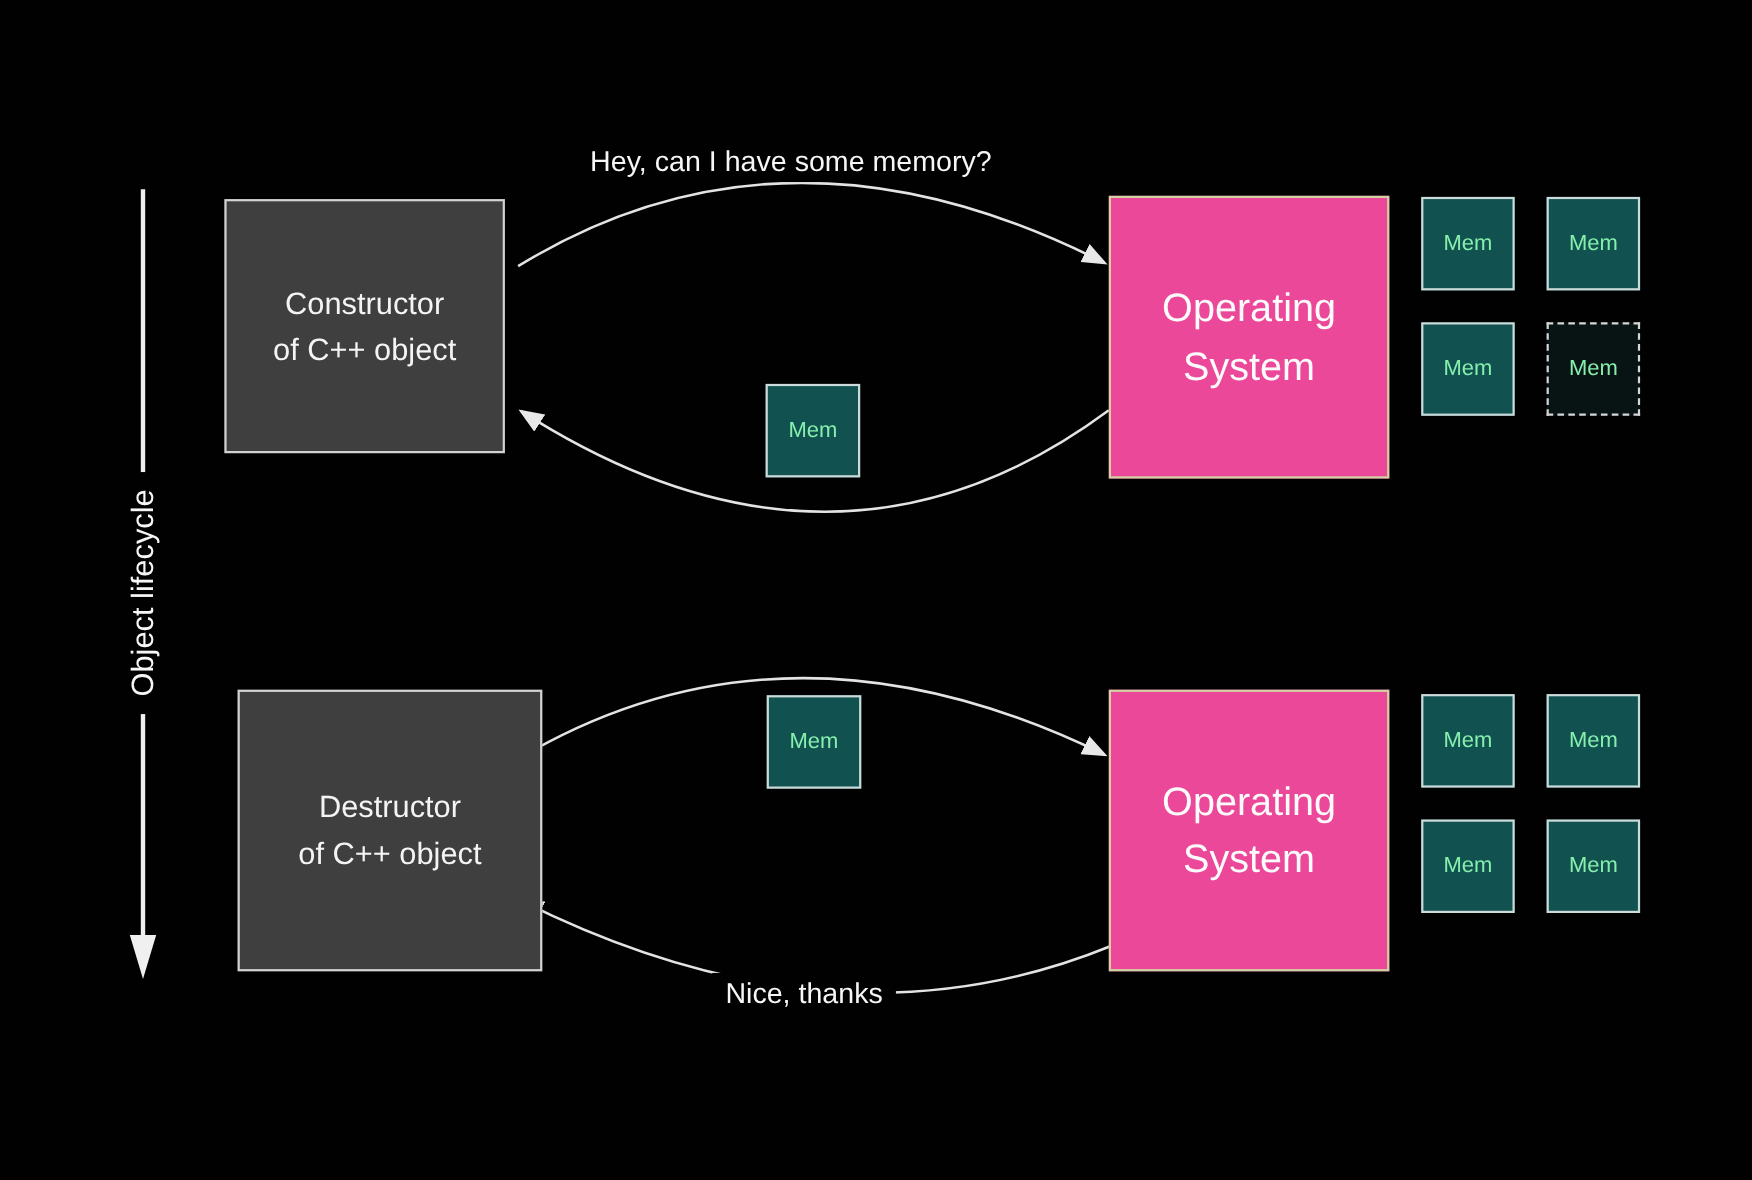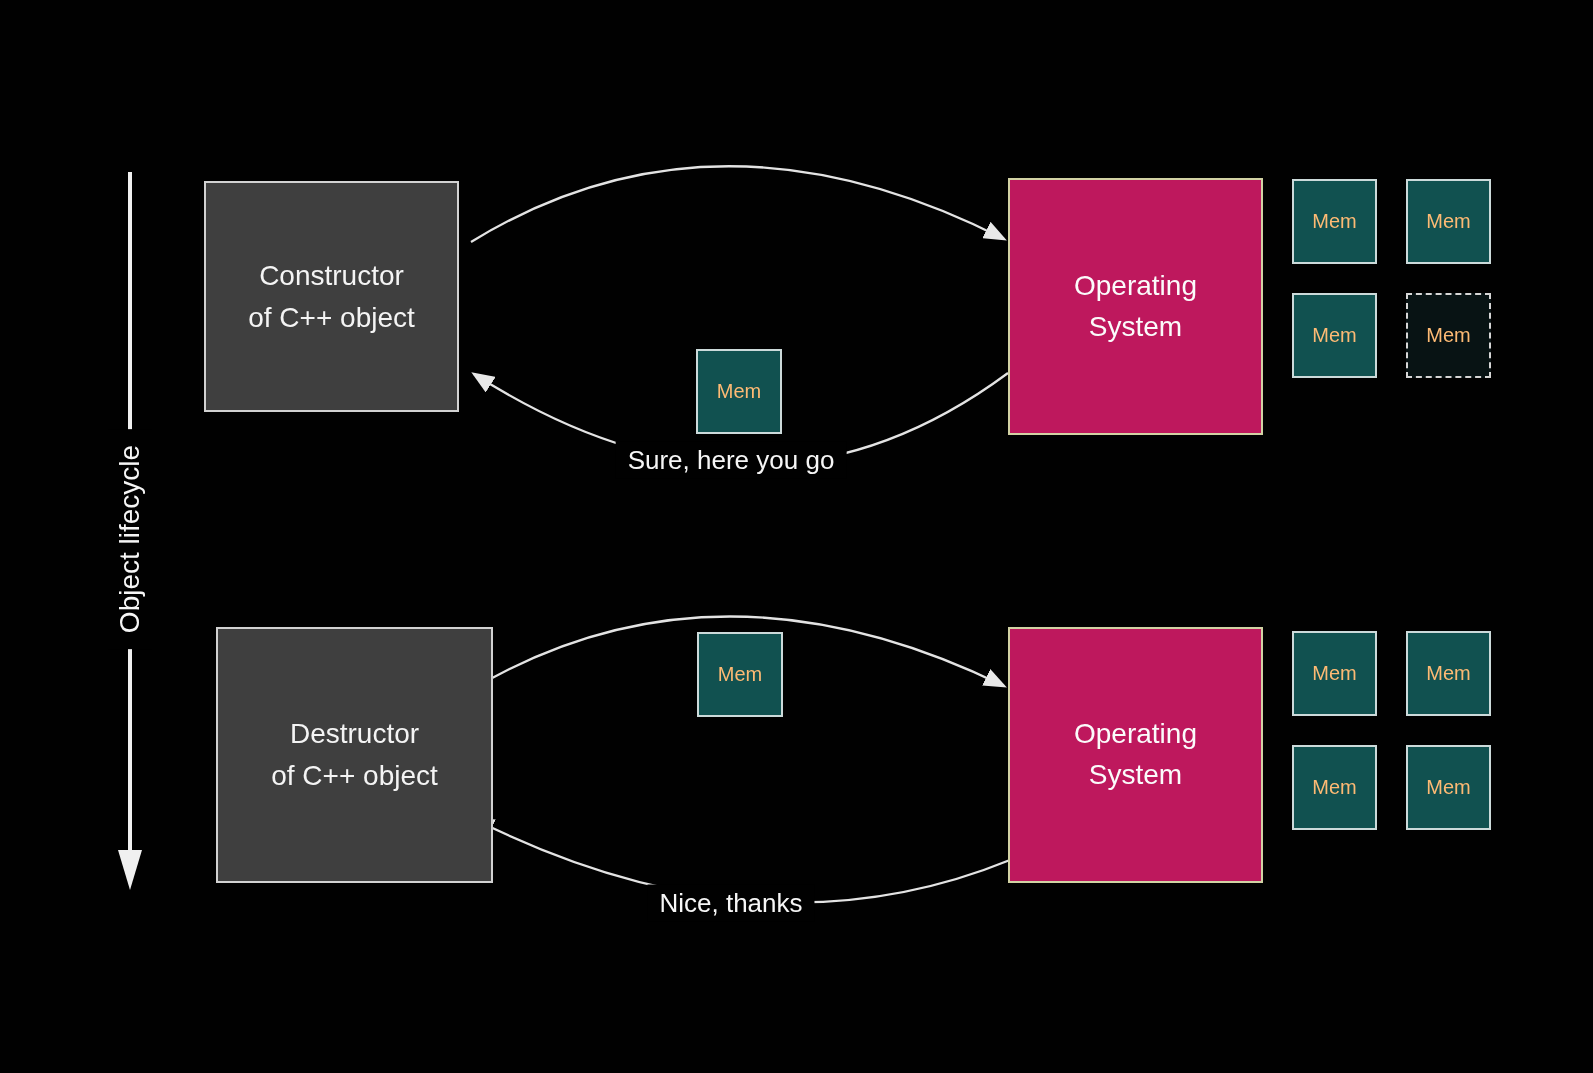--- a/index.html
+++ b/index.html
@@ -3,23 +3,23 @@
 <meta charset="utf-8">
 <style>
   html,body{margin:0;padding:0;background:#000;}
   .stage{
     position:relative;width:1593px;height:1073px;background:#010101;
     font-family:"Liberation Sans", sans-serif;overflow:hidden;color:#f2f2f2;
   }
   .arrows{position:absolute;left:0;top:0;width:1593px;height:1073px;}
   .box{position:absolute;display:flex;flex-direction:column;align-items:center;justify-content:center;text-align:center;box-sizing:border-box;}
   .actor-box{background:#3f3f3f;border:2px solid #d2d2d2;font-size:28px;line-height:1.5;color:#f4f4f4;}
-  .os-box{background:#be185d;border:2px solid #d2d2a4;font-size:28px;line-height:1.45;color:#fbfbfb;}
+  .os-box{background:#ec4899;border:2px solid #d2d2a4;font-size:36px;line-height:1.45;color:#fbfbfb;}
   .mem{background:#115150;border:2px solid #ccdada;display:flex;align-items:center;justify-content:center;
-       font-size:20px;color:#fdba74;box-sizing:border-box;}
+       font-size:20px;color:#86efac;box-sizing:border-box;}
   .mem.given-away{background:#081314;border-style:dashed;border-color:#d6d6d6;}
   .mem.abs{position:absolute;}
   .mem-grid{position:absolute;display:grid;grid-template-columns:85px 85px;gap:29px 29px;}
   .mem-grid .mem{width:85px;height:85px;}
   .msg{position:absolute;transform:translate(-50%,-50%);white-space:nowrap;font-size:26px;
        background:#010101;padding:3px 12px;color:#f6f6f6;}
   .lifecycle-label{position:absolute;left:130px;top:539px;transform:translate(-50%,-50%) rotate(-90deg);
        white-space:nowrap;font-size:28px;background:#010101;padding:6px 16px;color:#f6f6f6;}
 </style>
 </head>
@@ -51,21 +51,21 @@
   <div class="box actor-box" style="left:204px;top:181px;width:255px;height:231px;">
     <div>Constructor</div>
     <div>of C++ object</div>
   </div>
 
   <div class="box os-box" style="left:1008px;top:178px;width:255px;height:257px;">
     <div>Operating</div>
     <div>System</div>
   </div>
 
-  <div class="msg" style="left:731px;top:460px;">Sure, here you go</div>
+  <div class="msg" style="left:719px;top:147px;">Hey, can I have some memory?</div>
 
   <div class="mem abs" style="left:696px;top:349px;width:86px;height:85px;">Mem</div>
 
   <div class="mem-grid" style="left:1292px;top:179px;">
     <div class="mem allocated">Mem</div>
     <div class="mem allocated">Mem</div>
     <div class="mem allocated">Mem</div>
     <div class="mem given-away">Mem</div>
   </div>
 

